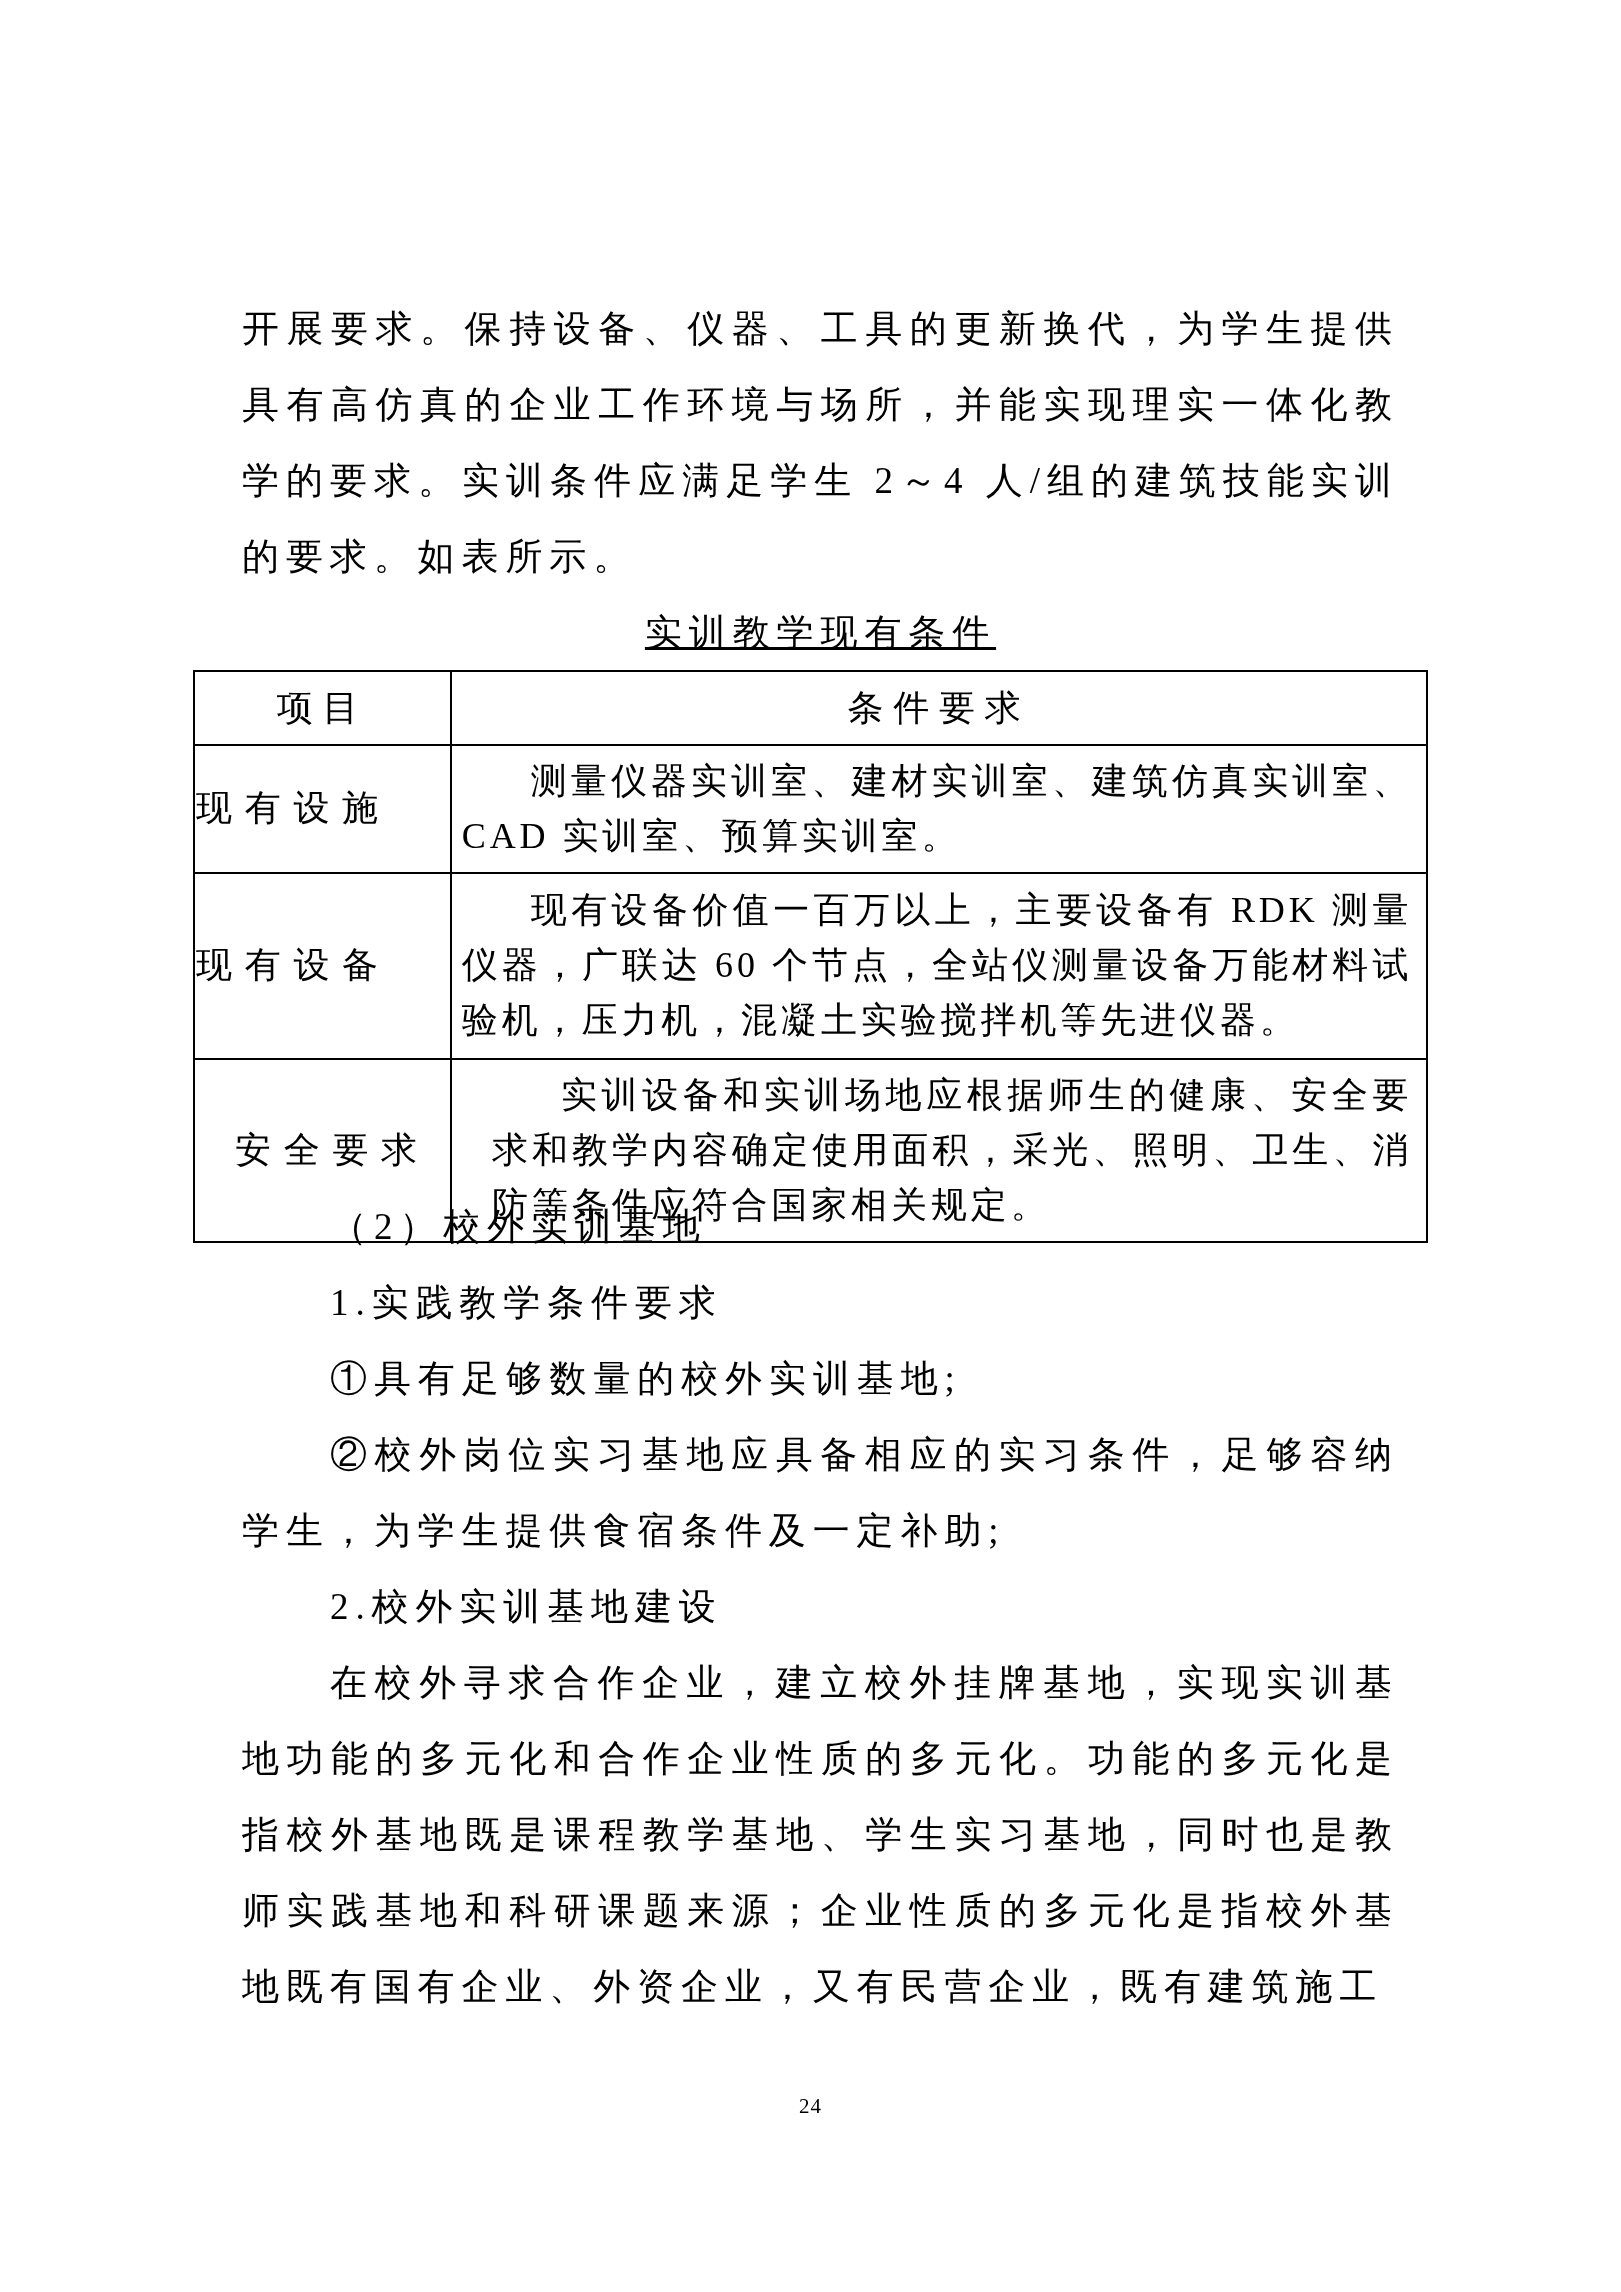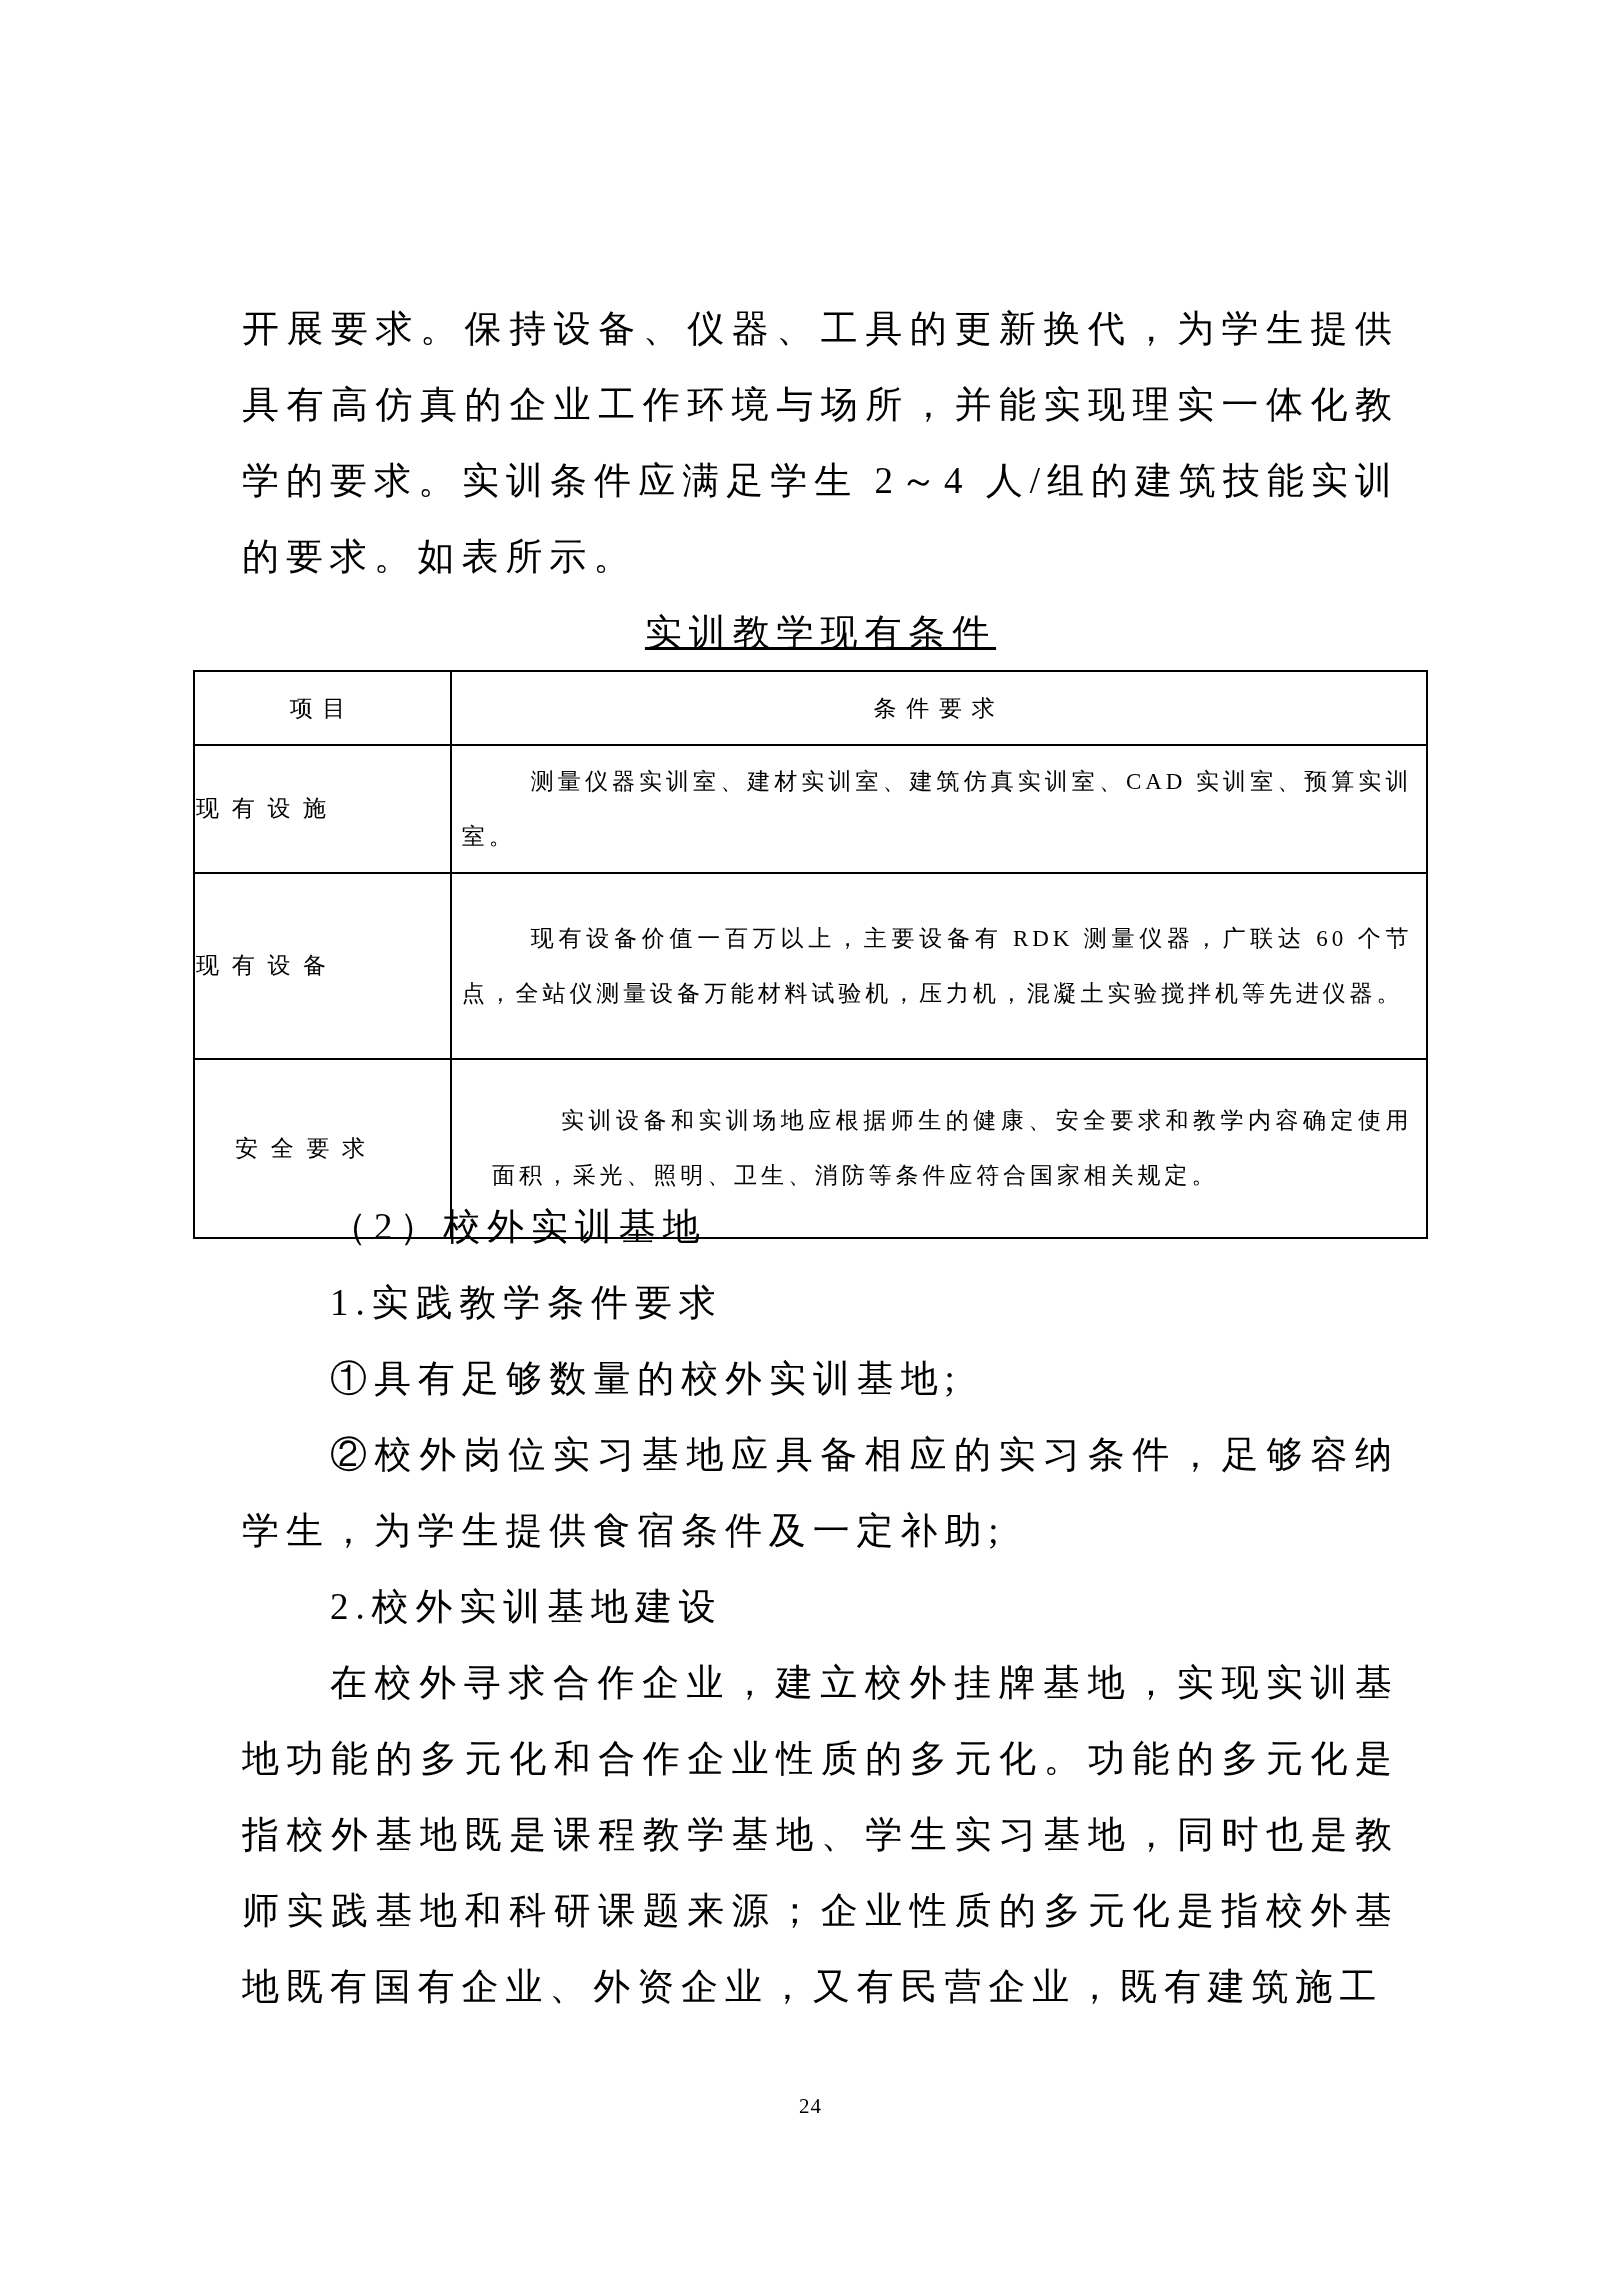--- a/index.html
+++ b/index.html
@@ -45,21 +45,21 @@
     left: 193px;
     top: 670px;
     width: 1235px;
     border-collapse: collapse;
     table-layout: fixed;
     border: 2.9px solid #000000;
   }
   table.req-table td {
     border: 2px solid #000000;
     vertical-align: middle;
-    font-size: 23px;
+    font-size: 36px;
   }
   td.col-item { width: 253px; }
   tr.hdr td {
     height: 70px;
     text-align: center;
     letter-spacing: 9.8px;
   }
   td.item-cell {
     text-align: left;
     letter-spacing: 12.7px;

